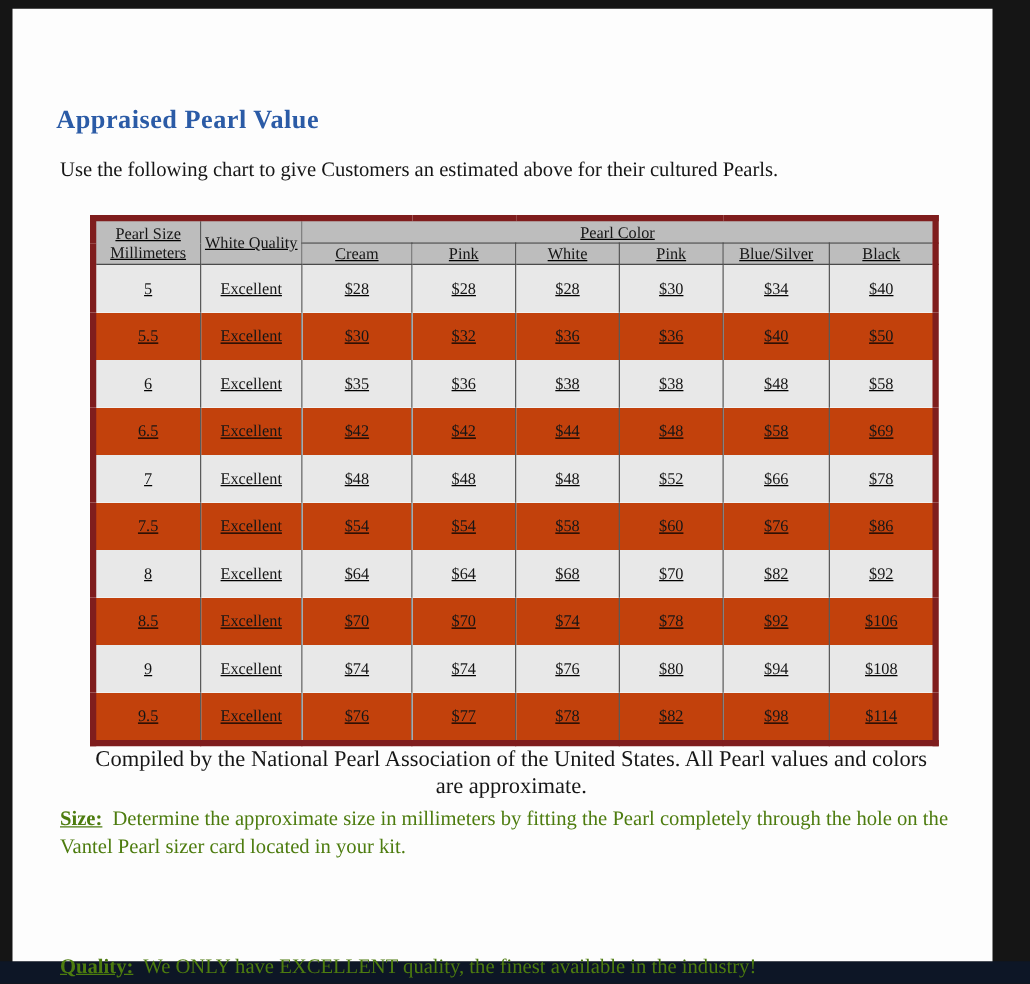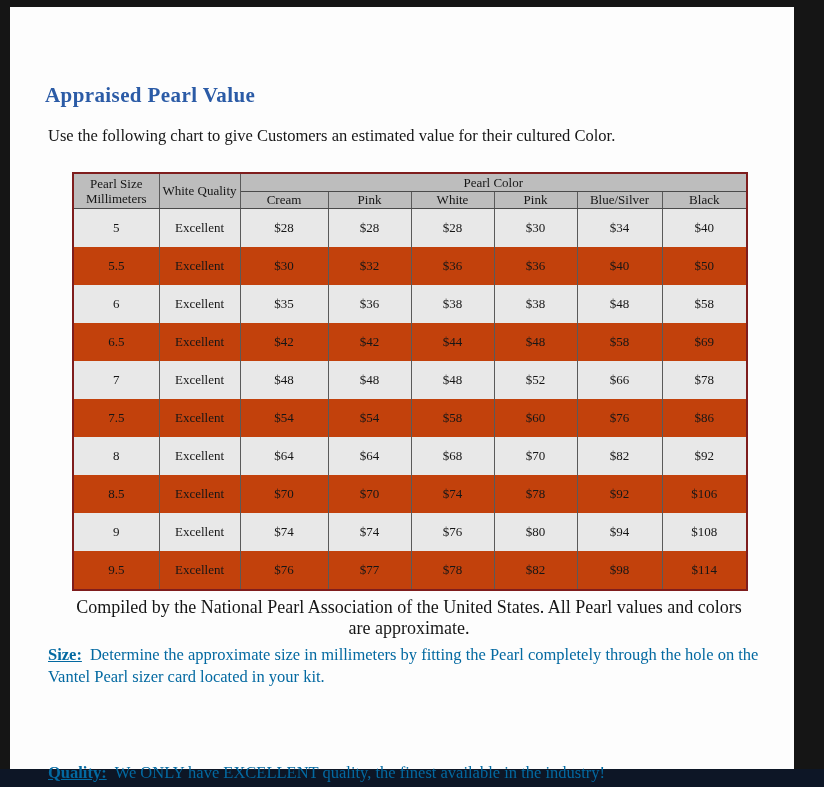--- a/index.html
+++ b/index.html
@@ -52,21 +52,22 @@
   .pearl-table-wrap {
     position: absolute;
     left: 62px;
     top: 165px;
     width: 674px;
   }
   table.pearl-table {
     border-collapse: collapse;
     table-layout: fixed;
     width: 674px;
-    border: 2px solid #7f1d1d;
+    border: 5px solid #7f1d1d;
+    text-decoration: underline;
   }
   table.pearl-table th, table.pearl-table td {
     border-left: 1px solid #5a5a5a;
     border-right: 1px solid #5a5a5a;
     font-weight: normal;
     font-size: 13px;
     color: #161616;
     text-align: center;
     vertical-align: middle;
     padding: 0;
@@ -93,42 +94,42 @@
     text-align: center;
     font-size: 18px;
     color: #161616;
   }
   .note {
     position: absolute;
     left: 38px;
     width: 744px;
     font-size: 16.5px;
     line-height: 22px;
-    color: #0369a1;
+    color: #4d7c0f;
   }
   .note-size    { top: 620px; }
   .note-color   { top: 680px; }
   .note-quality { top: 738px; }
   .note-label {
     font-weight: bold;
     text-decoration: underline;
     margin-right: 8px;
   }
 </style>
 </head>
 <body>
 
 <div class="frame">
   <div class="bottom-strip"></div>
 
   <div class="page">
 
     <div class="doc-title">Appraised Pearl Value</div>
 
-    <div class="intro">Use the following chart to give Customers an estimated value for their cultured Color.</div>
+    <div class="intro">Use the following chart to give Customers an estimated above for their cultured Pearls.</div>
 
     <div class="pearl-table-wrap">
       <table class="pearl-table">
         <colgroup>
           <col style="width:86px">
           <col style="width:81px">
           <col style="width:88px">
           <col style="width:83px">
           <col style="width:83px">
           <col style="width:83px">

